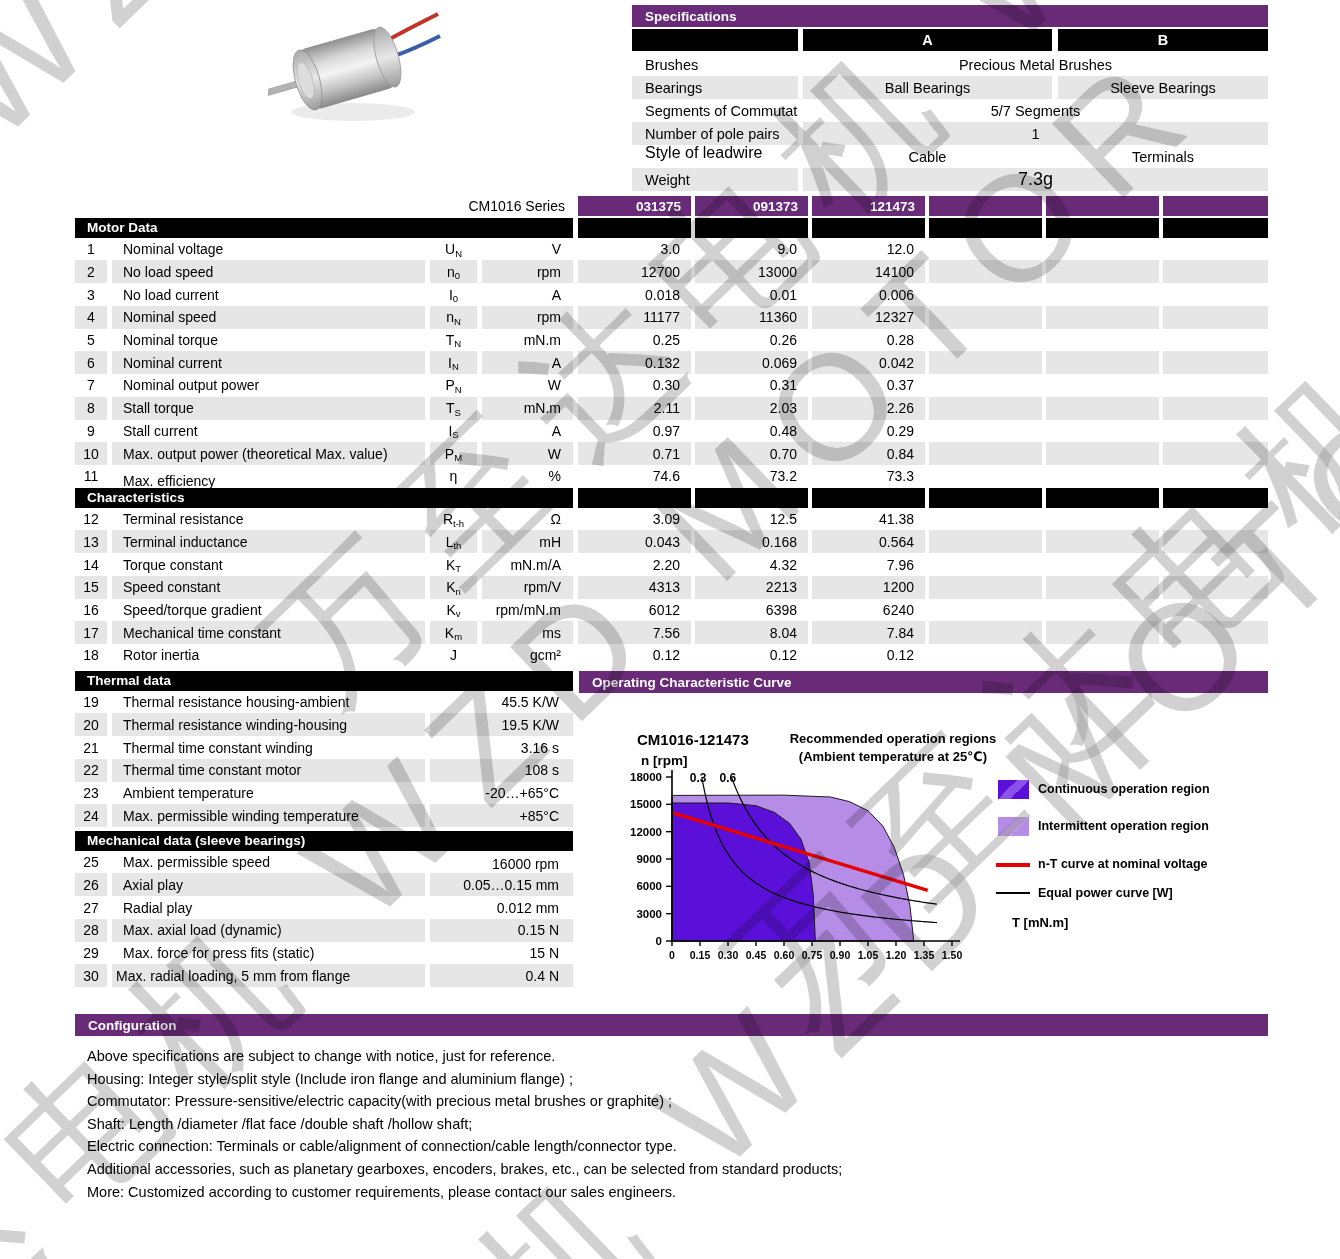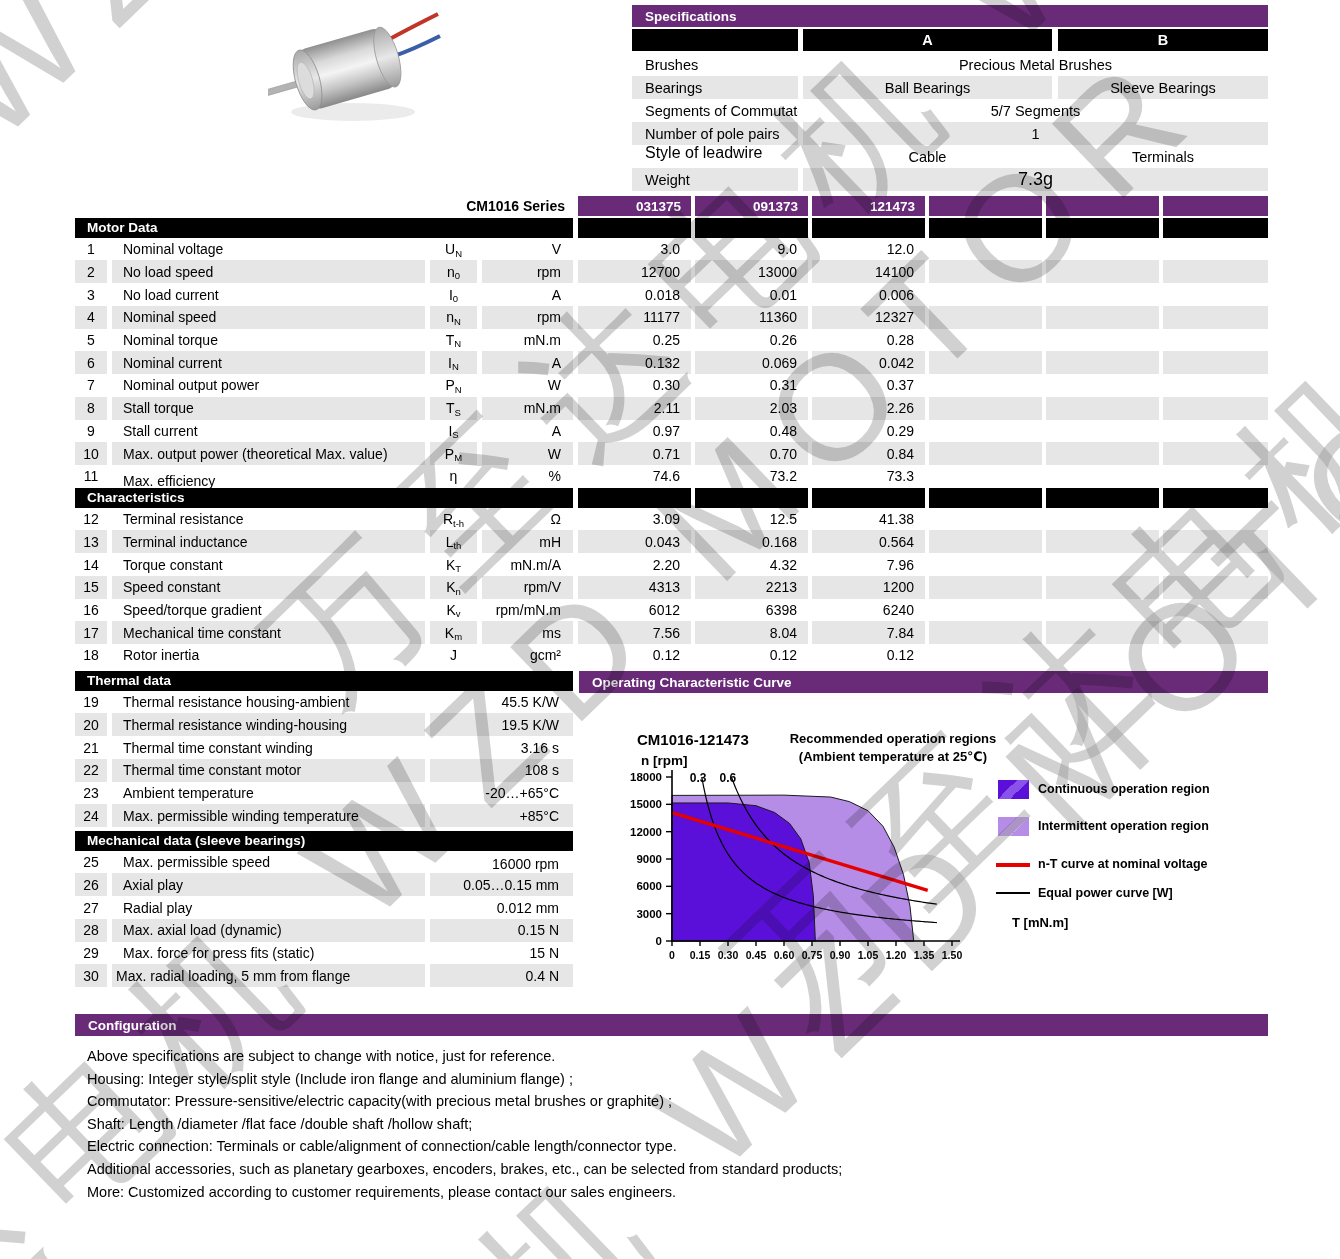--- a/index.html
+++ b/index.html
@@ -78,21 +78,21 @@
         <div class="cell c" style="left:171px;top:117px;width:465px;height:23px;background:#e6e6e6;font-size:14.5px">1</div>
         <div class="cell" style="left:0;top:140px;width:166px;height:16px;padding-left:13px;font-size:16px">Style of leadwire</div>
         <div class="cell c" style="left:171px;top:140px;width:249px;height:23px;font-size:14.5px">Cable</div>
         <div class="cell c" style="left:426px;top:140px;width:210px;height:23px;font-size:14.5px">Terminals</div>
         <div class="cell" style="left:0;top:163px;width:166px;height:23px;background:#e6e6e6;padding-left:13px;font-size:14.5px">Weight</div>
         <div class="cell c" style="left:171px;top:163px;width:465px;height:23px;background:#e6e6e6;font-size:18px">7.3g</div>
       </div>
   </div>
 
   <div class="abs" id="main-table" style="left:75px;top:196px;width:1193px;height:795px;z-index:2">
-    <div class="cell r" style="left:300px;top:0;width:198px;height:20px;font-weight:bold;padding-right:8px">CM1016 Series</div>
+    <div class="cell r" style="left:300px;top:0;width:198px;height:20px;font-weight:normal;padding-right:8px">CM1016 Series</div>
     <div id="main-col-heads">
         <div class="colhead" style="left:503px;top:0;width:113px;height:20px">031375</div>
         <div class="colhead" style="left:620px;top:0;width:113px;height:20px">091373</div>
         <div class="colhead" style="left:737px;top:0;width:113px;height:20px">121473</div>
         <div class="colhead" style="left:854px;top:0;width:113px;height:20px"></div>
         <div class="colhead" style="left:971px;top:0;width:113px;height:20px"></div>
         <div class="colhead" style="left:1088px;top:0;width:105px;height:20px"></div>
       </div>
     <div id="main-rows">
         <div class="blackseg" style="left:0;top:22px;width:498px;height:19.7px"></div>

